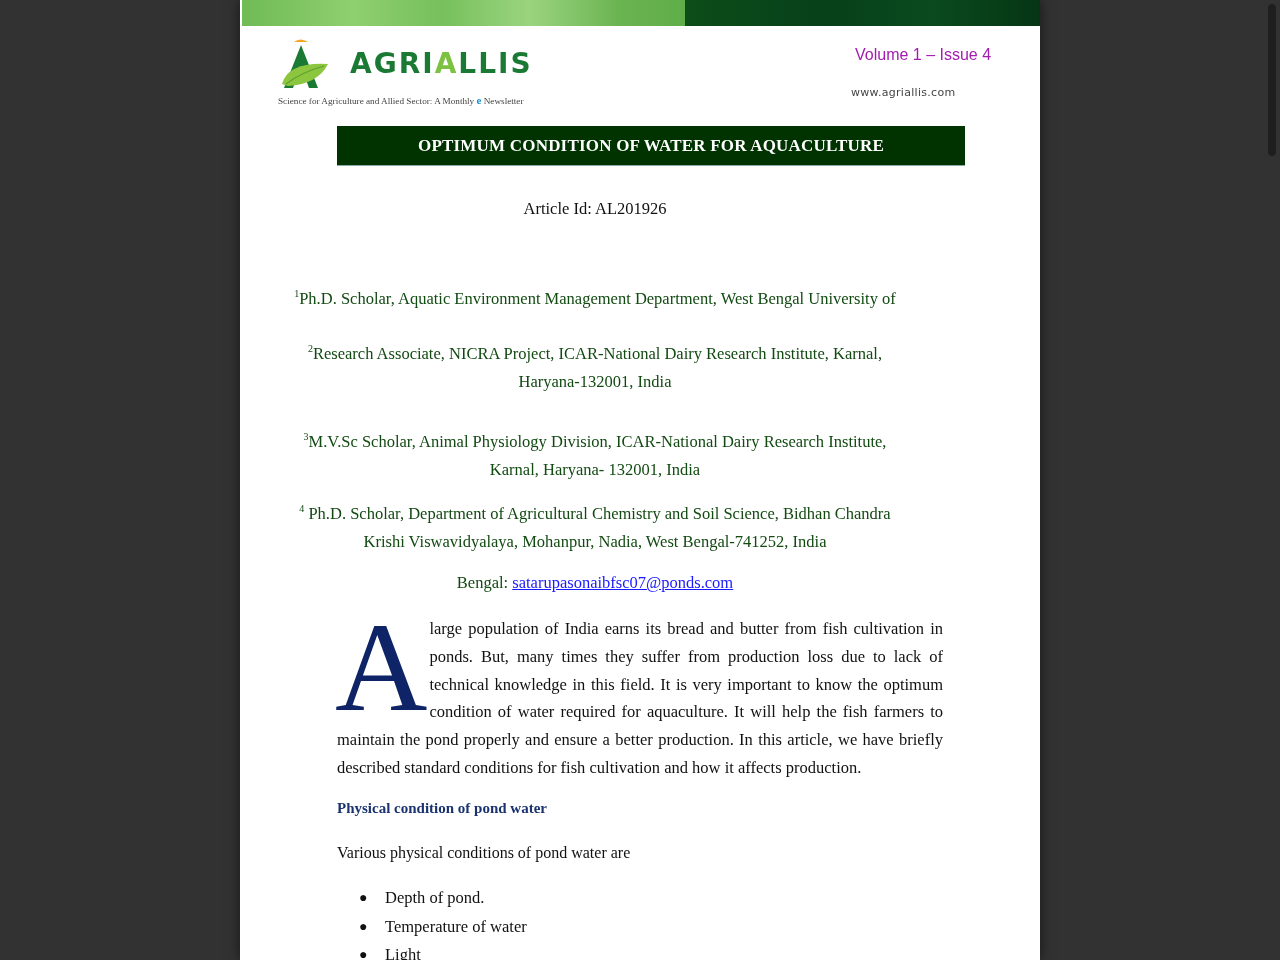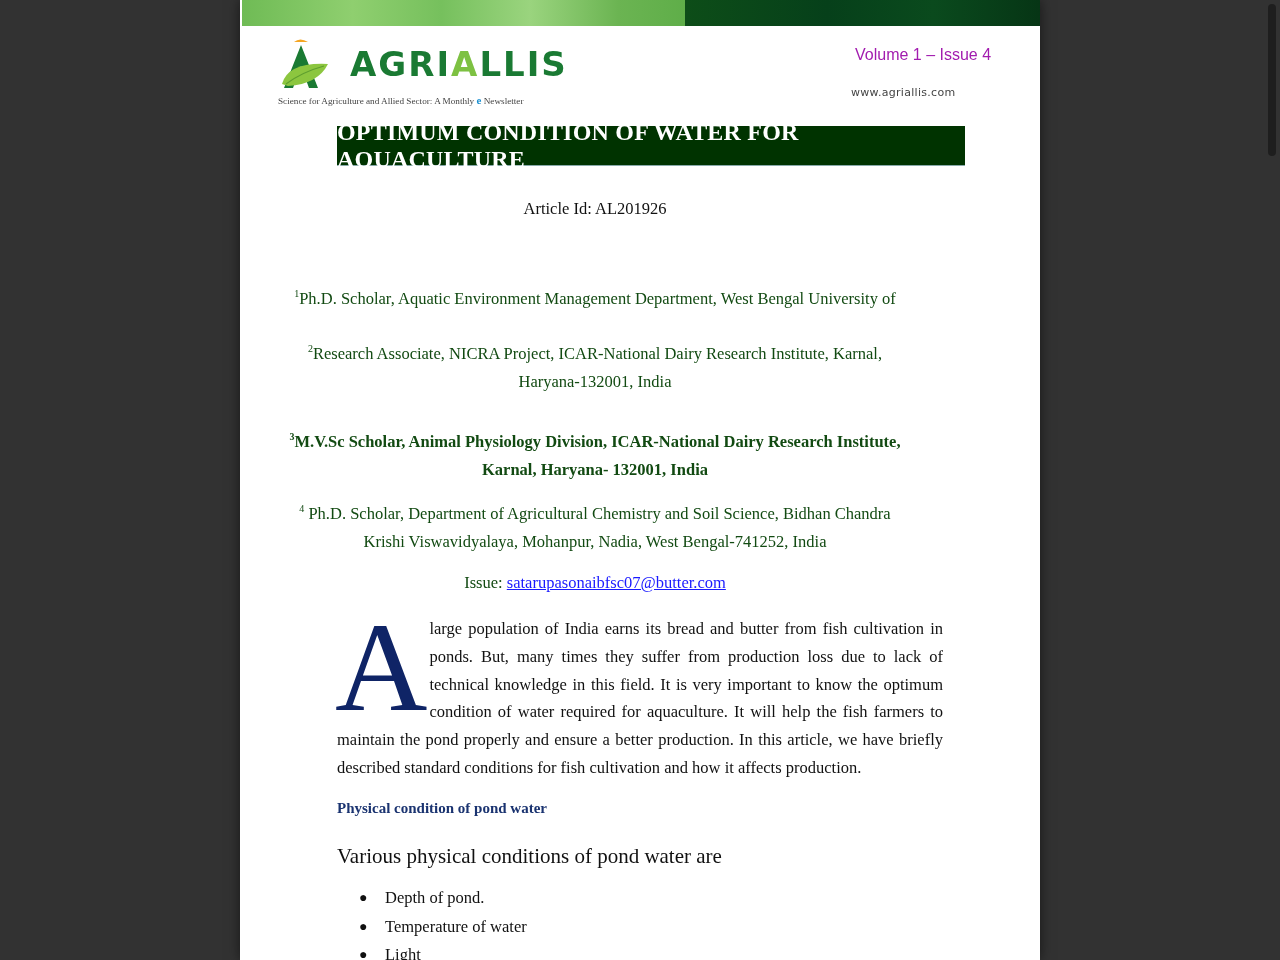--- a/index.html
+++ b/index.html
@@ -26,69 +26,69 @@
     flex:1; height:26px;
     background:linear-gradient(90deg,#0d4d18 0%,#06401a 40%,#0a4a1d 70%,#063515 100%);
   }
   .logo {
     position:absolute; left:38px; top:38px; width:310px; height:72px;
   }
   .logo-icon { position:absolute; left:0; top:0; width:54px; height:52px; }
   .logo-word {
     position:absolute; left:72px; top:6px;
     font-family:"DejaVu Sans", sans-serif;
-    font-size:34px; font-weight:bold; letter-spacing:2px;
+    font-size:28px; font-weight:bold; letter-spacing:2px;
     color:#1a7a33; line-height:40px;
   }
   .logo-word .accent { color:#7dc142; }
   .logo-tagline {
     position:absolute; left:0; top:56px; white-space:nowrap;
     font-family:Liberation Serif, serif; font-size:9.2px; color:#444;
   }
   .logo-tagline .e { color:#1a8fd0; font-weight:bold; font-size:11px; }
   .volume {
     position:absolute; left:615px; top:46px;
     font-family:"Liberation Sans", sans-serif; font-size:16px; color:#a21caf;
   }
   .website {
     position:absolute; left:611px; top:86px;
     font-family:"DejaVu Sans", sans-serif; font-size:11px; color:#444; letter-spacing:0.3px;
   }
   .title-bar {
     position:absolute; left:97px; top:126px; width:628px; height:39px;
     background:#003300;
     display:flex; align-items:center; justify-content:center;
-    color:#ffffff; font-weight:bold; font-size:24px; letter-spacing:0.2px;
+    color:#ffffff; font-weight:bold; font-size:17px; letter-spacing:0.2px;
     border-bottom:1px solid #8aa;
   }
   .center { position:absolute; left:0; width:710px; text-align:center; color:#124a12; font-size:16.5px; }
   .article-id { top:199px; color:#111; }
   .authors { top:242px; left:10px; }
   sup { font-size:10px; vertical-align:7px; line-height:0; }
   .affil { line-height:28px; }
   .affil1 { top:285px; }
   .affil2 { top:340px; }
-  .affil3 { top:428px;font-weight:bold; }
+  .affil3 { top:428px; }
   .affil4 { top:500px; }
   .email { top:573px; }
   .email a { color:#1a1aff; text-decoration:underline; }
   .intro {
     position:absolute; left:97px; top:615px; width:606px;
     font-size:16.5px; line-height:27.8px; color:#111; text-align:justify;
   }
   .dropcap {
     float:left; font-size:128px; line-height:92px; color:#0f2466;
     margin:6px 2px 0 -2px; height:96px;
   }
   .section-heading {
     position:absolute; left:97px; top:800px;
     font-weight:bold; font-size:15px; color:#1a3370;
   }
   .lead {
-    position:absolute; left:97px; top:844px; font-size:21px; color:#111;
+    position:absolute; left:97px; top:844px; font-size:16px; color:#111;
   }
   .bullets {
     position:absolute; left:97px; top:884px; margin:0; padding:0; list-style:none;
     font-size:16.5px; color:#111;
   }
   .bullets li { height:28.5px; display:flex; align-items:center; }
   .bullets .dot { width:48px; padding-left:22px; box-sizing:border-box; font-size:14px; }
   .scrollbar {
     position:absolute; left:1268px; top:4px; width:8px; height:152px;
     background:#1e1e1e; border-radius:4px;
@@ -136,21 +136,21 @@
   <div class="center affil affil3">
     <sup>3</sup><span>M.V.Sc Scholar, Animal Physiology Division, ICAR-National Dairy Research Institute,</span><br>
     <span>Karnal, Haryana- 132001, India</span>
   </div>
   <div class="center affil affil4">
     <sup>4</sup><span> Ph.D. Scholar, Department of Agricultural Chemistry and Soil Science, Bidhan Chandra</span><br>
     <span>Krishi Viswavidyalaya, Mohanpur, Nadia, West Bengal-741252, India</span>
   </div>
 
   <div class="center email">
-    <span>Issue: </span><a>satarupasonaibfsc07@butter.com</a>
+    <span>Bengal: </span><a>satarupasonaibfsc07@ponds.com</a>
   </div>
 
   <div class="intro">
     <span class="dropcap">A</span>
     <span>large population of India earns its bread and butter from fish cultivation in ponds. But, many times they suffer from production loss due to lack of technical knowledge in this field. It is very important to know the optimum condition of water required for aquaculture. It will help the fish farmers to maintain the pond properly and ensure a better production. In this article, we have briefly described standard conditions for fish cultivation and how it affects production.</span>
   </div>
 
   <div class="section-heading">Physical condition of pond water</div>
   <div class="lead">Various physical conditions of pond water are</div>
 

